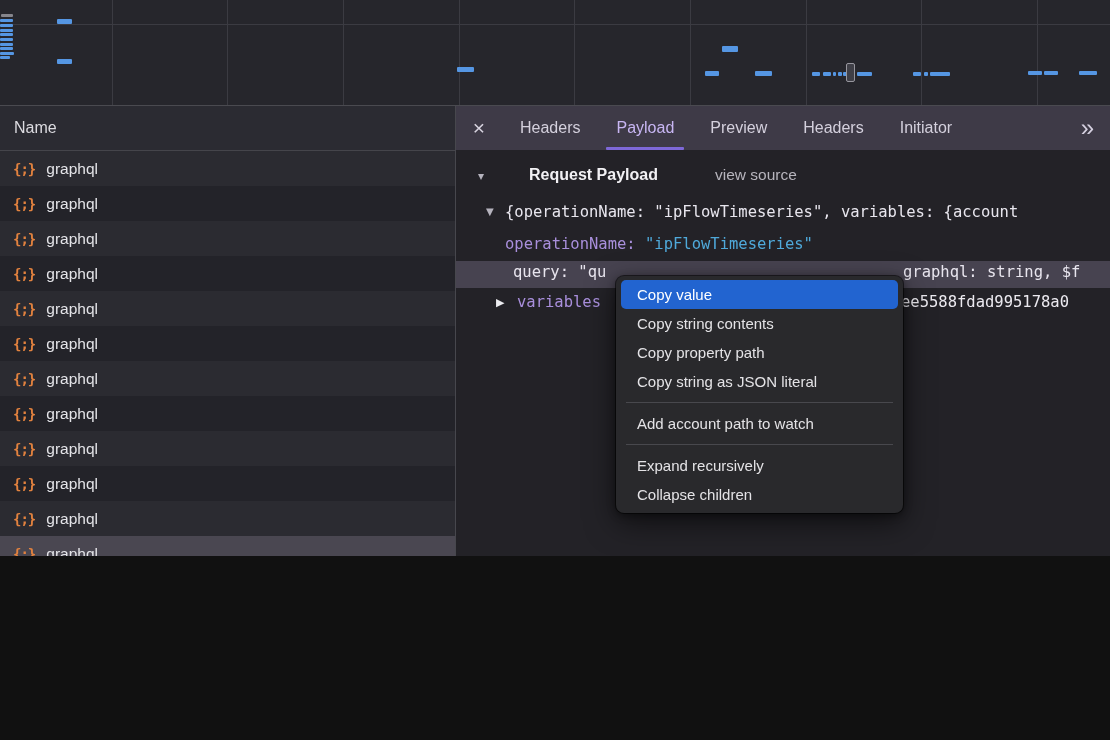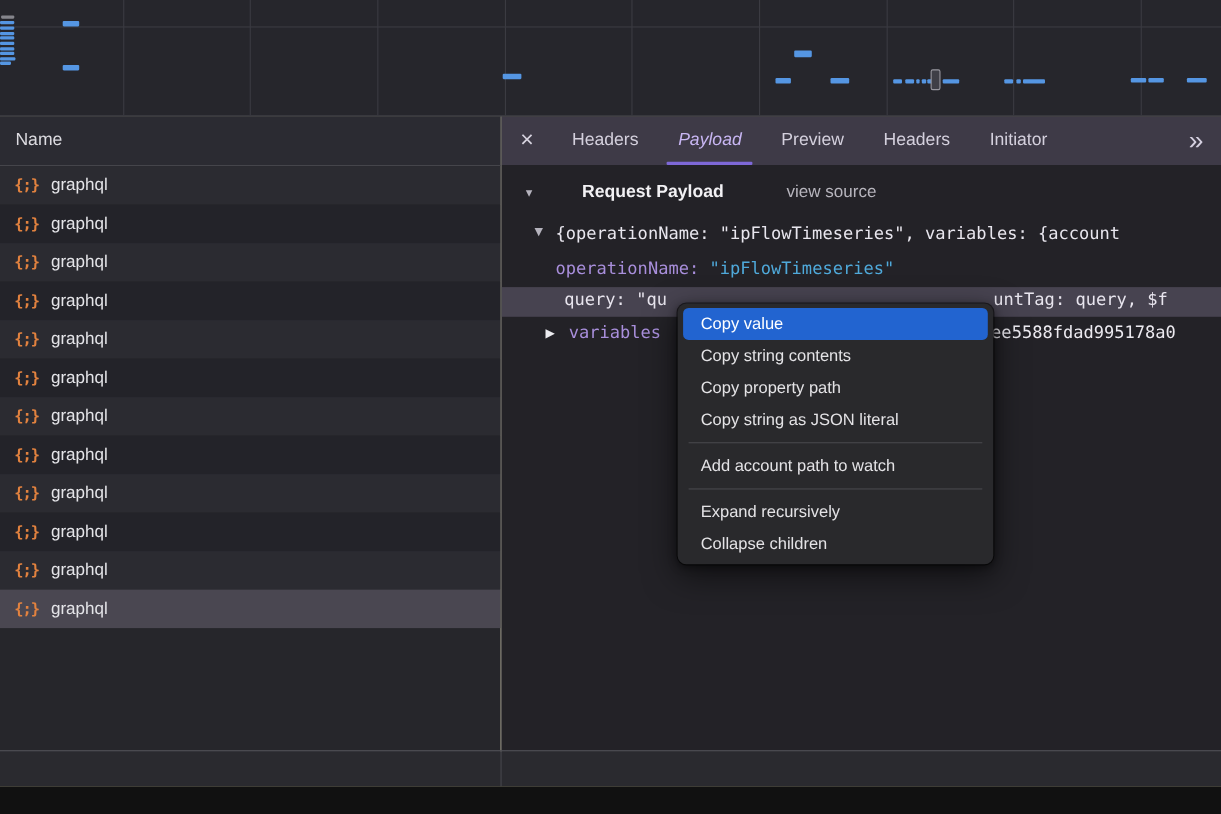--- a/index.html
+++ b/index.html
@@ -1,16 +1,16 @@
 <!DOCTYPE html>
 <html><head>
 <meta charset="utf-8">
 <style>
   html,body{margin:0;padding:0;background:#111;}
-  .app{position:relative;width:1110px;height:715px;background:#fef9c3;overflow:hidden;
+  .app{position:relative;width:1110px;height:556px;background:#737373;overflow:hidden;
        font-family:"Liberation Sans",sans-serif;-webkit-font-smoothing:antialiased;}
 
   
   .overview{position:absolute;top:0;left:0;width:1110px;height:105px;background:#26262c;
             border-bottom:1px solid #4a4a50;}
   .gridline-v{position:absolute;top:0;bottom:0;width:1px;background:#3b3b42;}
   .gridline-h{position:absolute;left:0;top:24px;width:100%;height:1px;background:#3b3b42;}
   .bar{position:absolute;background:#5596e3;border-radius:1px;}
   .bar.gray{background:#85858c;}
   .bar.tick{background:#3f3f47;border:1px solid #97969e;border-radius:2px;box-sizing:border-box;}
@@ -28,21 +28,21 @@
   .json-icon{color:#e2823f;font-family:"DejaVu Sans Mono",monospace;font-size:14px;
              font-weight:700;letter-spacing:-1px;}
 
   
   .right-panel{position:absolute;top:106px;left:456px;width:654px;bottom:0;background:#232227;}
   .tab-bar{height:44px;background:#3e3a47;display:flex;align-items:stretch;color:#d4d0dd;
            font-size:16px;}
   .close-btn{width:46px;display:flex;align-items:center;justify-content:center;font-size:21px;
              color:#d8d4e0;cursor:pointer;}
   .tab{padding:0 18px;display:flex;align-items:center;position:relative;cursor:pointer;}
-  .tab.selected{color:#c8b6f3;font-style:italic;}
+  .tab.selected{color:#c8b6f3;}
   .tab-underline{position:absolute;left:8px;right:8px;bottom:0;height:3px;background:#7e68d8;
                  border-radius:1px;}
   .overflow-btn{margin-left:auto;display:flex;align-items:center;padding:0 16px;font-size:24px;
                 color:#d5d0e0;}
 
   .payload-area{position:absolute;top:44px;left:0;right:0;height:532px;background:#232227;
                 overflow:hidden;}
   .section-row{position:absolute;top:16px;left:22px;display:flex;align-items:baseline;
                color:#f2f1f4;}
   .tri{font-family:"DejaVu Sans",sans-serif;font-style:normal;}
@@ -202,21 +202,21 @@
         <span class="view-source">view source</span>
       </div>
 
       <span class="tri preview-tri">▼</span>
       <div class="mono tree-line preview-text">{operationName: "ipFlowTimeseries", variables: {account</div>
 
       <div class="mono tree-line op-row"><span class="key">operationName: </span><span class="str">"ipFlowTimeseries"</span></div>
 
       <div class="query-row">
         <div class="mono query-left"><span>query: </span><span>"qu</span></div>
-        <div class="mono query-right">untTag: query, $f</div>
+        <div class="mono query-right">graphql: string, $f</div>
       </div>
 
       <span class="tri vars-tri">▶</span>
       <div class="mono tree-line vars-key key">variables</div>
       <div class="mono vars-right">ee5588fdad995178a0</div>
     </div>
   </div>
 
   <div class="footer-line"></div>
   <div class="footer-band"></div>

